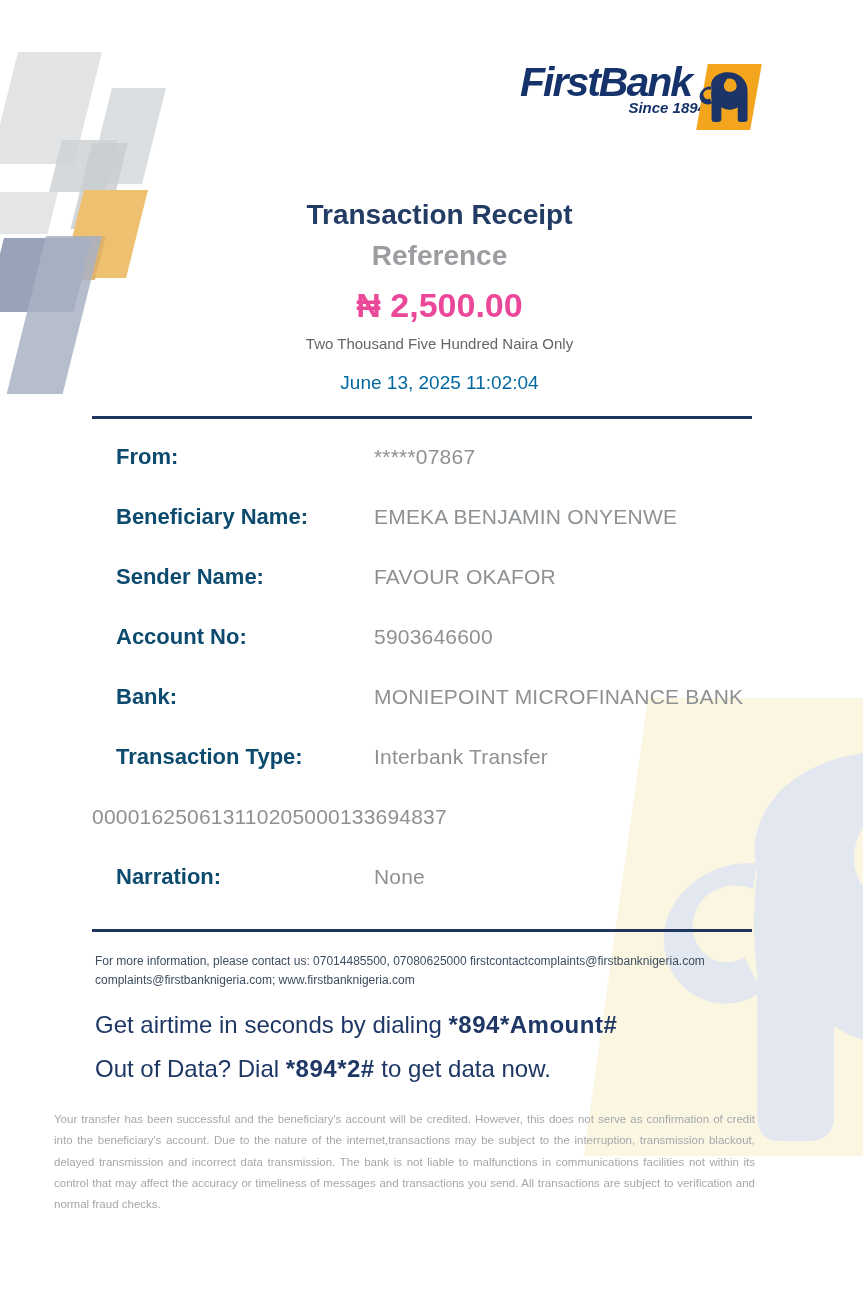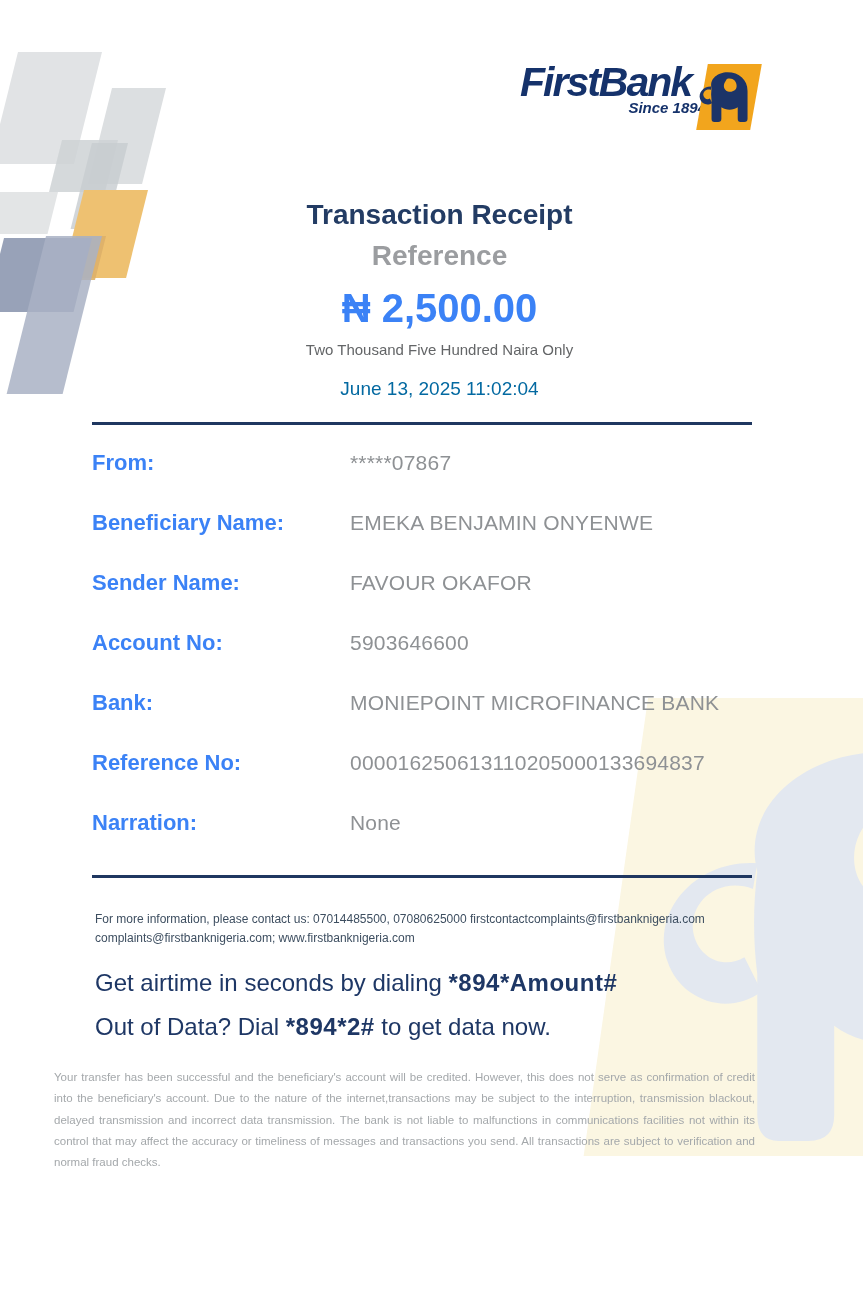--- a/index.html
+++ b/index.html
@@ -40,30 +40,30 @@
   }
   .logo-badge {
     position:absolute; left:182px; top:4px; width:54px; height:66px;
     background:#f2a51d; transform:skewX(-10deg);
   }
   .logo-elephant { position:absolute; left:172px; top:8px; width:62px; height:60px; color:#1c3468; }
   
   .content { position:relative; z-index:2; padding-top:198px; }
   .t-title   { text-align:center; padding-left:16px; font-size:28px; font-weight:bold; color:#233c64; line-height:34px; }
   .t-status  { text-align:center; padding-left:16px; font-size:28px; font-weight:bold; color:#9b9da0; margin-top:8px; }
-  .t-amount  { text-align:center; padding-left:16px; font-size:40px; font-weight:bold; color:#3b82f6; margin-top:14px; }
+  .t-amount  { text-align:center; padding-left:16px; font-size:34px; font-weight:bold; color:#ec4899; margin-top:14px; }
   .t-words   { text-align:center; padding-left:16px; font-size:15px; color:#636567; margin-top:10px; }
   .t-date    { text-align:center; padding-left:16px; font-size:19px; color:#0369a1; margin-top:20px; }
   .rule { height:3px; background:#1f3760; margin:22px 111px 0 92px; }
   .rows { margin:8px 0 0 92px; }
   .row  { height:60px; display:flex; align-items:center; }
-  .row .lbl { width:258px; font-size:22px; font-weight:bold; color:#3b82f6; }
+  .row .lbl { width:258px; font-size:22px; font-weight:bold; color:#0c4a6e;margin-left:24px; }
   .row .val { font-size:21px; color:#8e9194; letter-spacing:.2px; }
   .contact {
-    margin:32px 110px 0 95px; font-size:12px; color:#3d4e60; line-height:1.55;
+    margin:20px 110px 0 95px; font-size:12px; color:#3d4e60; line-height:1.55;
   }
   .promo { margin:22px 0 0 95px; font-size:24px; color:#1e3765; }
   .promo + .promo { margin-top:16px; }
   .promo b { font-weight:bold; letter-spacing:.5px; }
   .disclaimer {
     margin:26px 108px 0 54px; font-size:11.5px; color:#a4a8ab;
     line-height:1.85; text-align:justify;
   }
 </style>
 </head>
@@ -129,21 +129,24 @@
       </div>
       <div class="row">
         <span class="lbl">Account No:</span>
         <span class="val">5903646600</span>
       </div>
       <div class="row">
         <span class="lbl">Bank:</span>
         <span class="val">MONIEPOINT MICROFINANCE BANK</span>
       </div>
       <div class="row">
-        <span class="lbl">Reference No:</span>
+        <span class="lbl">Transaction Type:</span>
+        <span class="val">Interbank Transfer</span>
+      </div>
+      <div class="row">
         <span class="val">000016250613110205000133694837</span>
       </div>
       <div class="row">
         <span class="lbl">Narration:</span>
         <span class="val">None</span>
       </div>
     </div>
 
     <div class="rule"></div>
 

